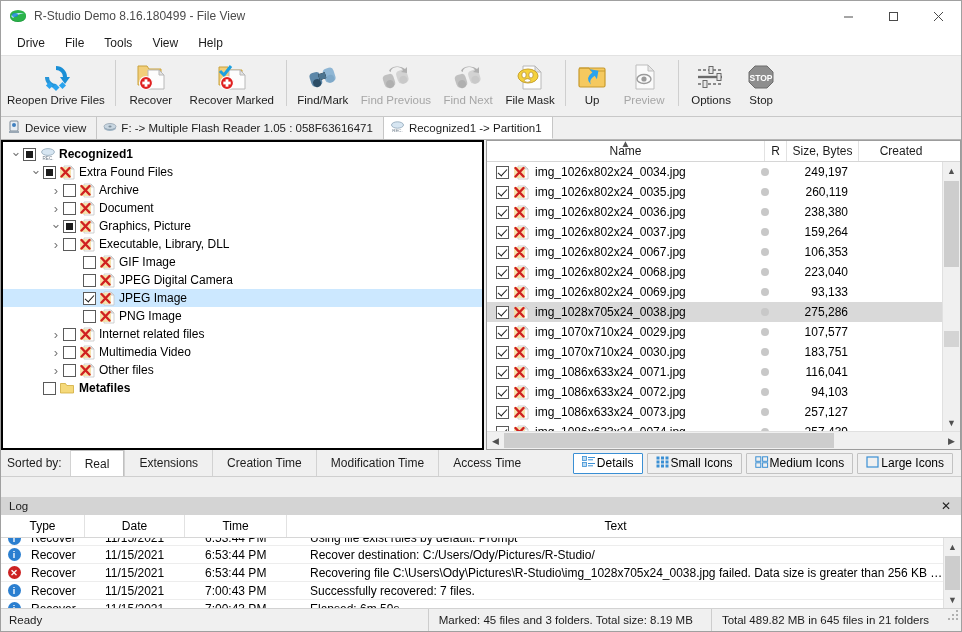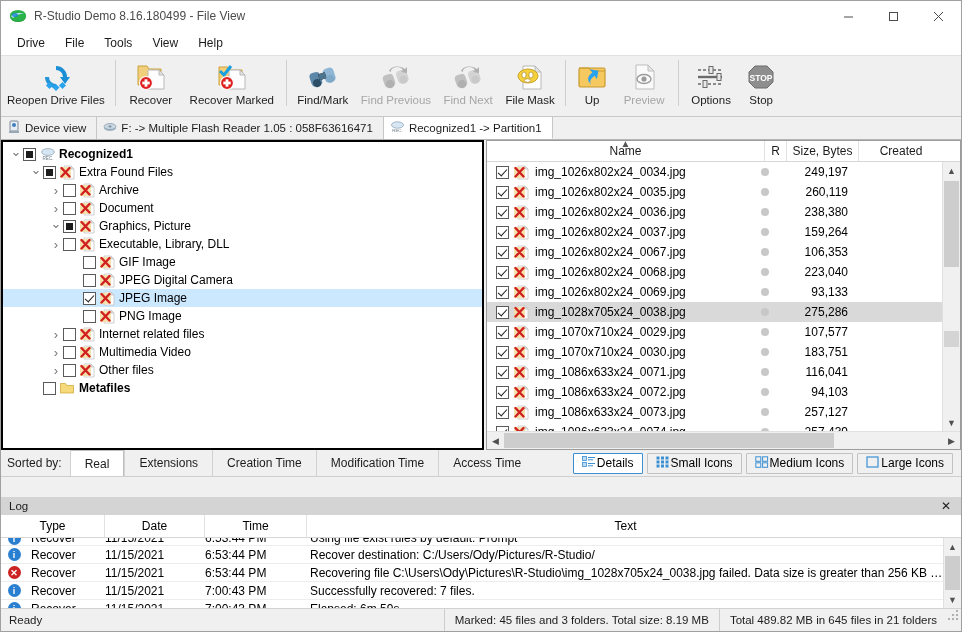--- a/index.html
+++ b/index.html
@@ -273,21 +273,21 @@
   }
   .infoico { background: #2b7fd0; }
   .errico { background: #cc2222; }
 
   
   .statusbar {
     height: 22px; min-height: 22px;
     background: #f0f0f0;
     border-top: 1px solid #d2d2d2;
     display: flex; align-items: center;
-    font-size: 11.5px; color: #1c1c1c;
+    font-size: 11.5px; color: #1c1c1c; gap: 8px;
   }
   .stleft { padding-left: 8px; flex: 1 1 auto; }
   .stcell {
     padding: 0 10px; height: 22px; display: flex; align-items: center;
     border-left: 1px solid #cdcdcd;
   }
   .grip { width: 14px; height: 22px; position: relative; }
 </style>
 </head>
 <body>
@@ -1010,21 +1010,21 @@
       </div>
     </div>
   </div>
 
   <div class="logpanel">
     <div class="logtitle">
       <span>Log</span>
       <span class="logclose">✕</span>
     </div>
     <div class="loghead">
-      <div class="lhc" style="width:104px; flex:none;">
+      <div class="lhc" style="width:84px; flex:none;">
         <span>Type</span>
       </div>
       <div class="lhc" style="width:100px; flex:none;">
         <span>Date</span>
       </div>
       <div class="lhc" style="width:102px; flex:none;">
         <span>Time</span>
       </div>
       <div class="lhc" style="flex:1 1 auto; min-width:0; border-right:none;">
         <span>Text</span>

